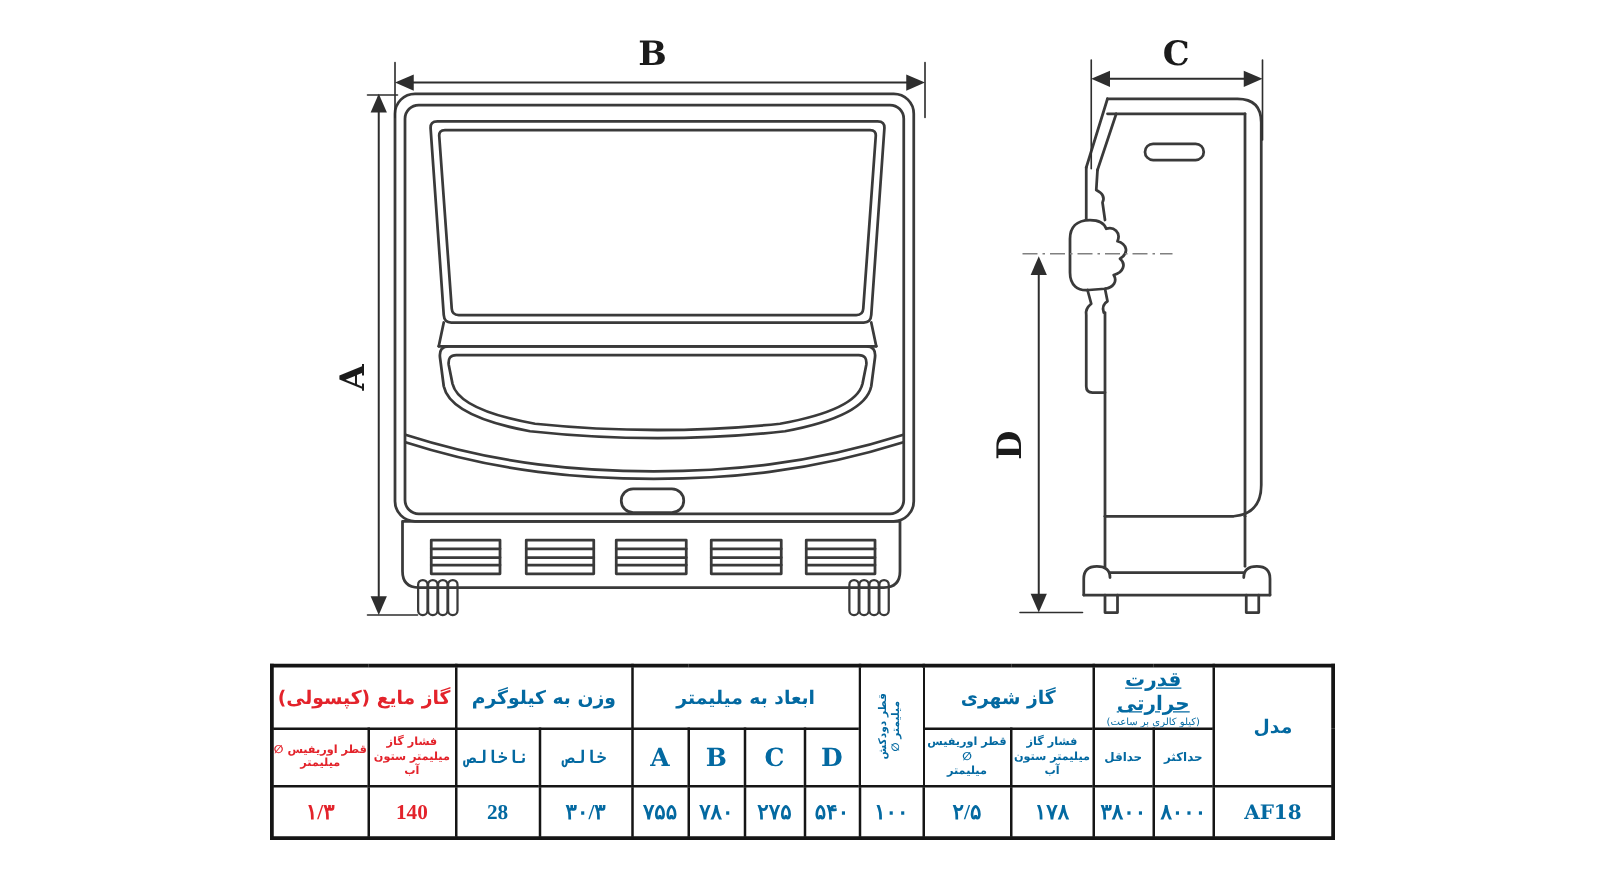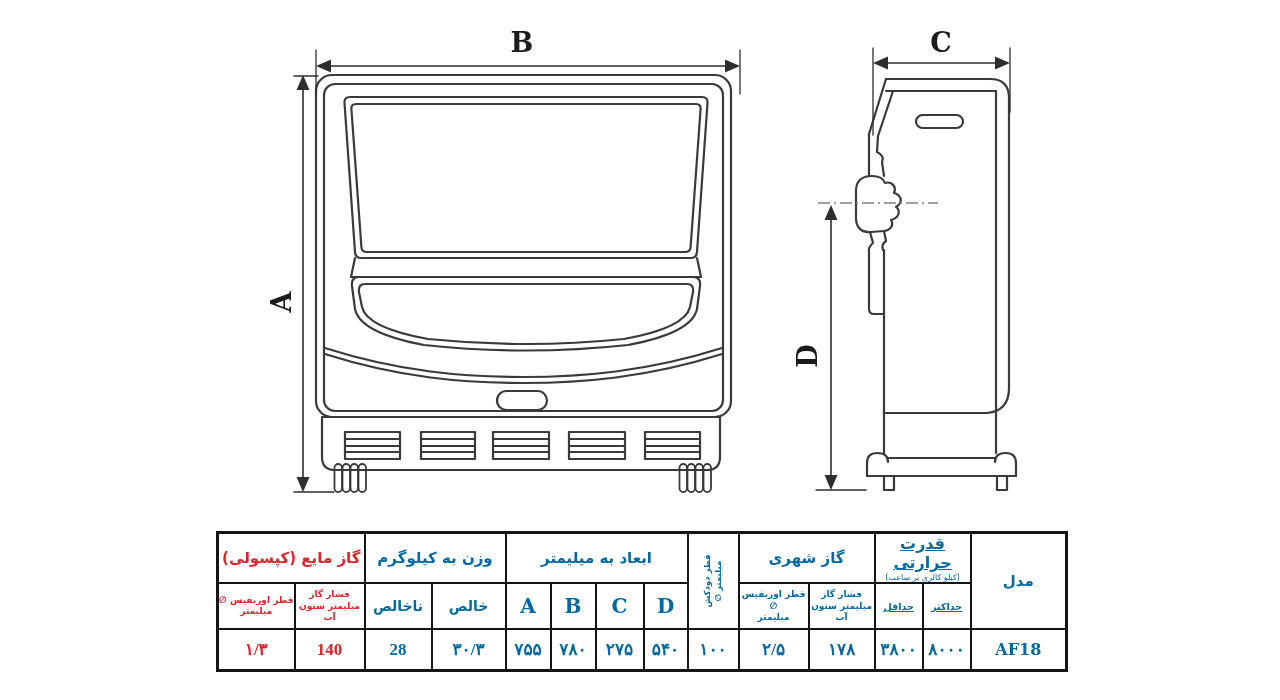--- a/index.html
+++ b/index.html
@@ -9,23 +9,23 @@
   .dim-label{font-family:"DejaVu Serif",serif;font-weight:bold;font-size:27px;fill:#1b1b1b;}
 
   table.spec{position:absolute;left:216px;top:531px;width:849px;border-collapse:collapse;
              table-layout:fixed;border:3px solid #151515;direction:rtl;}
   table.spec td{border:2px solid #151515;text-align:center;vertical-align:middle;padding:0;
                 color:#0369a1;background:#fff;overflow:hidden;}
   .hdr{font-size:15px;font-weight:bold;}
   .hdr-sm{font-size:16px;font-weight:bold;line-height:1.15;text-decoration:underline;}
   .sub-tiny{font-size:8px;font-weight:normal;line-height:1.2;display:block;}
   .two-line{font-size:9px;font-weight:bold;line-height:1.3;}
-  .minmax{font-size:9.5px;font-weight:bold;text-decoration:underline;}
+  .minmax{font-size:9.5px;font-weight:bold;}
   .abcd{font-family:"DejaVu Serif",serif;font-weight:bold;font-size:20px;}
-  .wt{font-size:14px;font-weight:bold;}
+  .wt{font-size:14px;font-weight:bold;font-family:Liberation Mono, monospace;}
   .val{font-size:17px;font-weight:bold;font-family:Liberation Serif, serif;}
   .val-model{font-family:"DejaVu Serif",serif;font-weight:bold;font-size:16px;direction:ltr;border-radius:18px;}
   .red{color:#e3232b !important;}
   .rot-cell{position:relative;}
   .rot-cell .rot{position:absolute;left:50%;top:50%;transform:translate(-50%,-50%) rotate(-90deg);
                  white-space:nowrap;font-size:8.5px;font-weight:bold;line-height:1.35;}
 </style>
 </head>
 <body>
 

